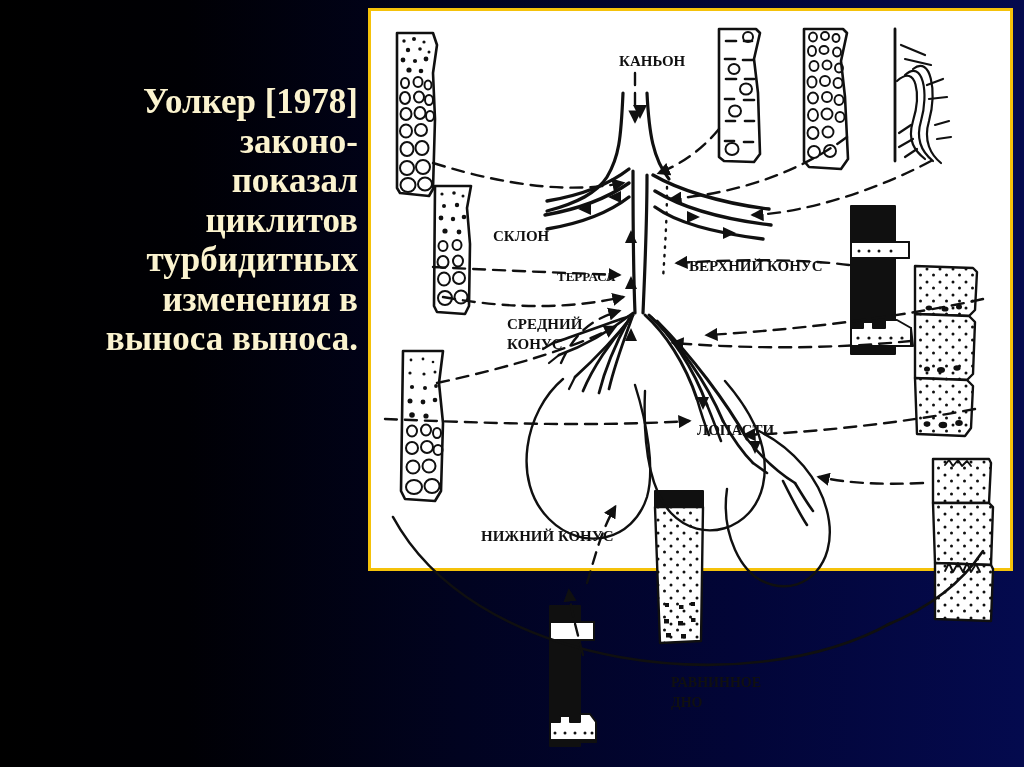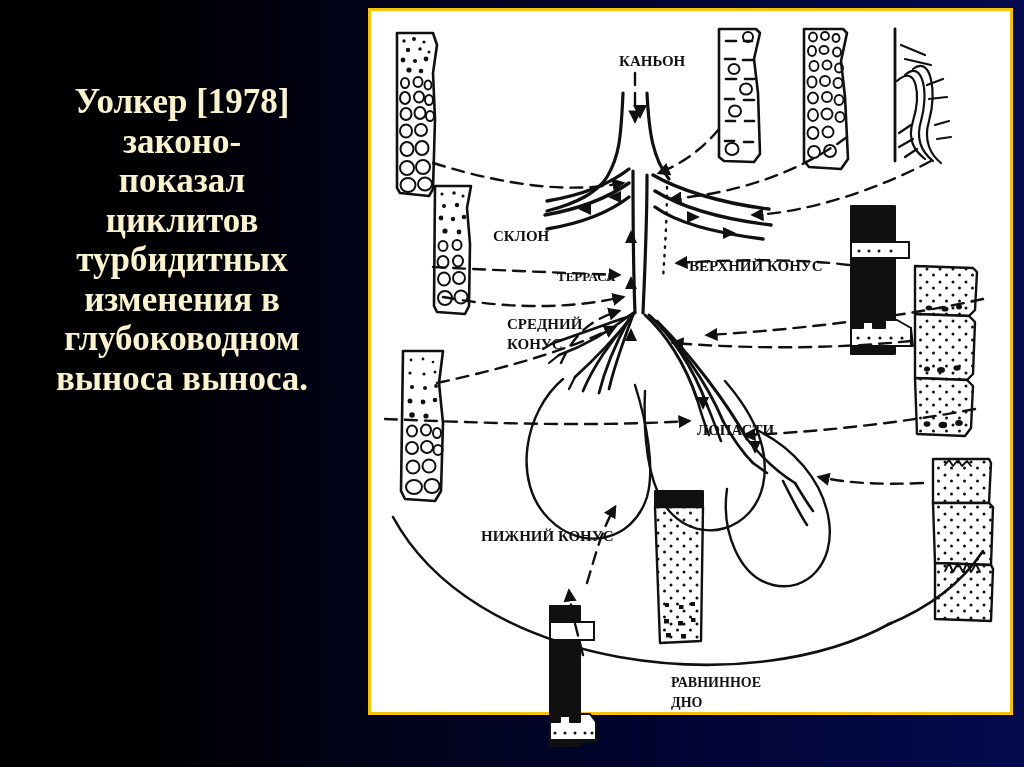--- a/index.html
+++ b/index.html
@@ -9,52 +9,51 @@
     background:#000;
   }
   #slide{
     position:relative;width:1024px;height:767px;
     background:linear-gradient(90deg,#000000 0%,#000004 18%,#010320 45%,#020537 72%,#040a4e 100%);
     overflow:hidden;
   }
   
   #caption{
     position:absolute;left:6px;top:82px;width:352px;
-    text-align:center;
+    text-align:right;
     color:#fbf3cf;
     font-family:"Liberation Serif", serif;
     font-weight:bold;
     font-size:35px;
     line-height:1.13;
     letter-spacing:0px;
     text-shadow:0 0 1px rgba(0,0,0,.6);
   }
   #caption .ln{display:block;white-space:pre;}
   
   #panel{
-    position:absolute;left:368px;top:8px;width:645px;height:707px;
+    position:absolute;left:368px;top:8px;width:645px;height:563px;
     background:#ffffff;
     border:3px solid #f5c20a;
     box-sizing:border-box;
   }
   #fig{position:absolute;inset:0;}
 </style>
 </head>
 <body>
 
 <div id="slide">
 
   <div id="caption">
     <span class="ln">Уолкер [1978]</span>
     <span class="ln">законо-</span>
     <span class="ln">показал</span>
     <span class="ln">циклитов</span>
     <span class="ln">турбидитных</span>
     <span class="ln">изменения в</span>
-    <span class="ln">глубоководном</span>
     <span class="ln">выноса выноса.</span>
   </div>
 
   <div id="panel">
     <svg id="fig" viewBox="0 0 639 739" preserveAspectRatio="none">
       <defs>
 
         <pattern id="pDots" width="13" height="13" patternUnits="userSpaceOnUse">
           <rect width="13" height="13" fill="#fff"></rect>
           <circle cx="3" cy="3" r="1.5" fill="#101010"></circle>

